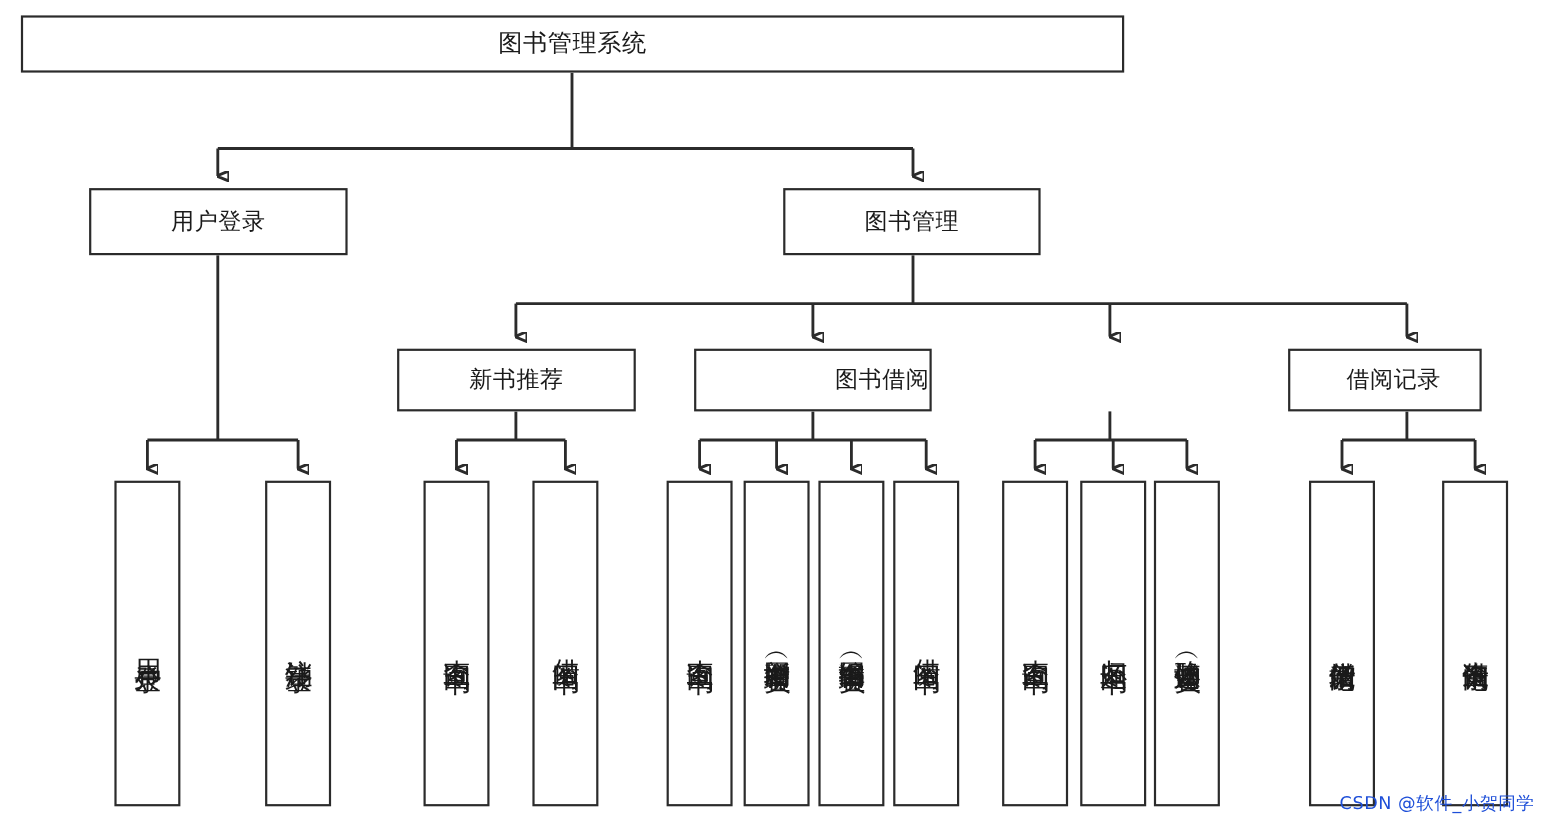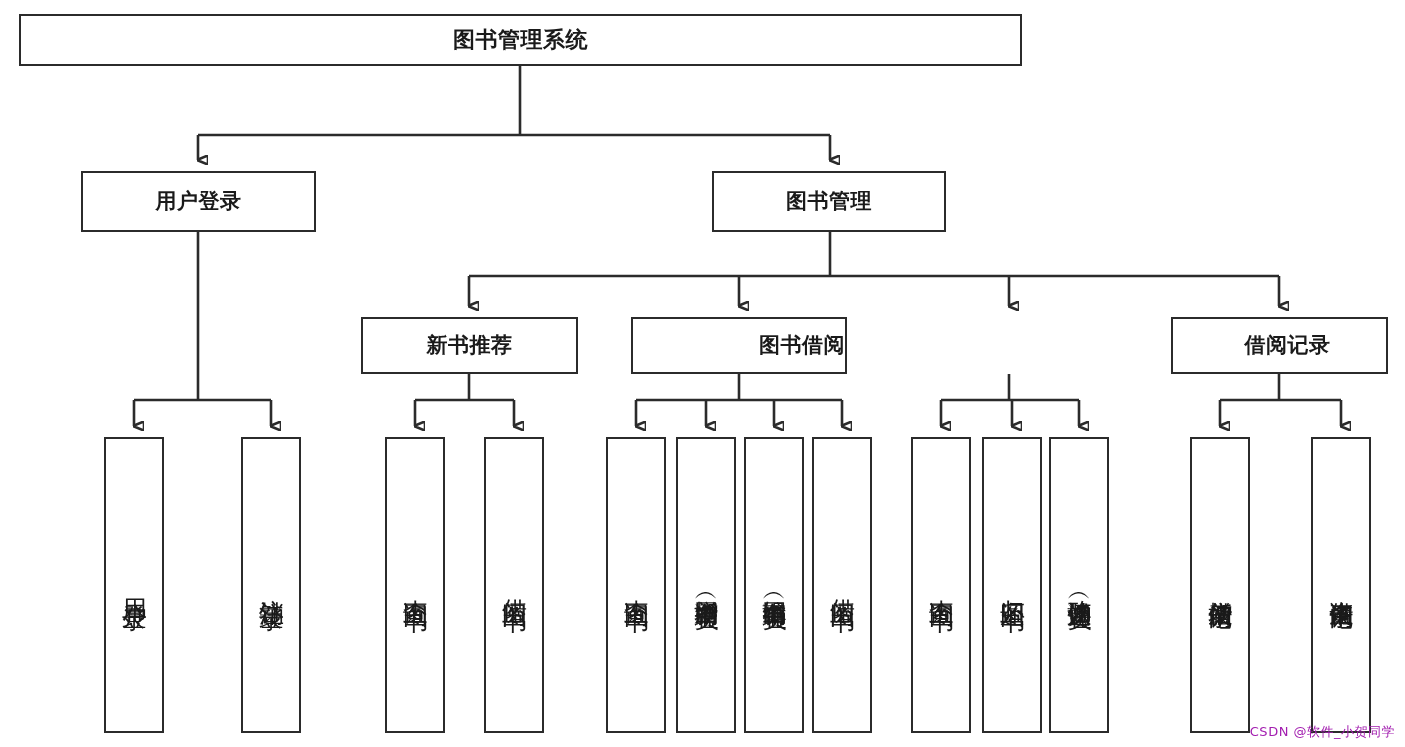--- a/index.html
+++ b/index.html
@@ -18,39 +18,38 @@
     position:absolute;
     box-sizing:border-box;
     border:2.5px solid #2b2b2b;
     background:#ffffff;
     color:#1a1a1a;
     display:flex;
     align-items:center;
     justify-content:center;
     text-align:center;
     z-index:3;
-    font-weight:bold;
   }
   .node .lbl{
     font-size:21px;
     line-height:1.05;
     letter-spacing:0.5px;
     white-space:nowrap;
   }
   
   #node-root{left:19px;top:14px;width:1003px;height:52px;}
   #node-root .lbl{font-size:22px;}
   
   #node-user-login{left:81px;top:171px;width:235px;height:61px;}
   #node-book-mgmt{left:712px;top:171px;width:234px;height:61px;}
   
   #node-new-book-rec{left:361px;top:317px;width:217px;height:57px;}
   #node-book-borrow{left:631px;top:317px;width:216px;height:57px;justify-content:flex-end;}
   #node-current-borrow{left:901px;top:317px;width:217px;height:57px;}
-  #node-borrow-record{left:1171px;top:317px;width:217px;height:57px;padding-left:16px;}
+  #node-borrow-record{left:1171px;top:317px;width:176px;height:57px;padding-left:16px;}
 
   
   .leaf{
     position:absolute;
     box-sizing:border-box;
     border:2.5px solid #2b2b2b;
     background:#ffffff;
     top:437px;height:296px;width:60px;
     display:flex;align-items:center;justify-content:center;
     z-index:3;
@@ -80,21 +79,21 @@
   #leaf-cb-confirm{left:1049px;}
   #leaf-br-add{left:1190px;}
   #leaf-br-query{left:1311px;}
 
   svg#wires{position:absolute;left:0;top:0;width:1405px;height:747px;z-index:1;}
   svg#wires path, svg#wires line{
     stroke:#2b2b2b;stroke-width:2.6;fill:none;
   }
   #watermark{
     position:absolute;right:10px;bottom:6px;
-    font-size:13px;color:#a21caf;
+    font-size:16px;color:#1d4ed8;
     letter-spacing:0.5px;
     z-index:5;
     white-space:nowrap;
   }
 </style>
 </head>
 <body>
 
 <div id="diagram">
 

